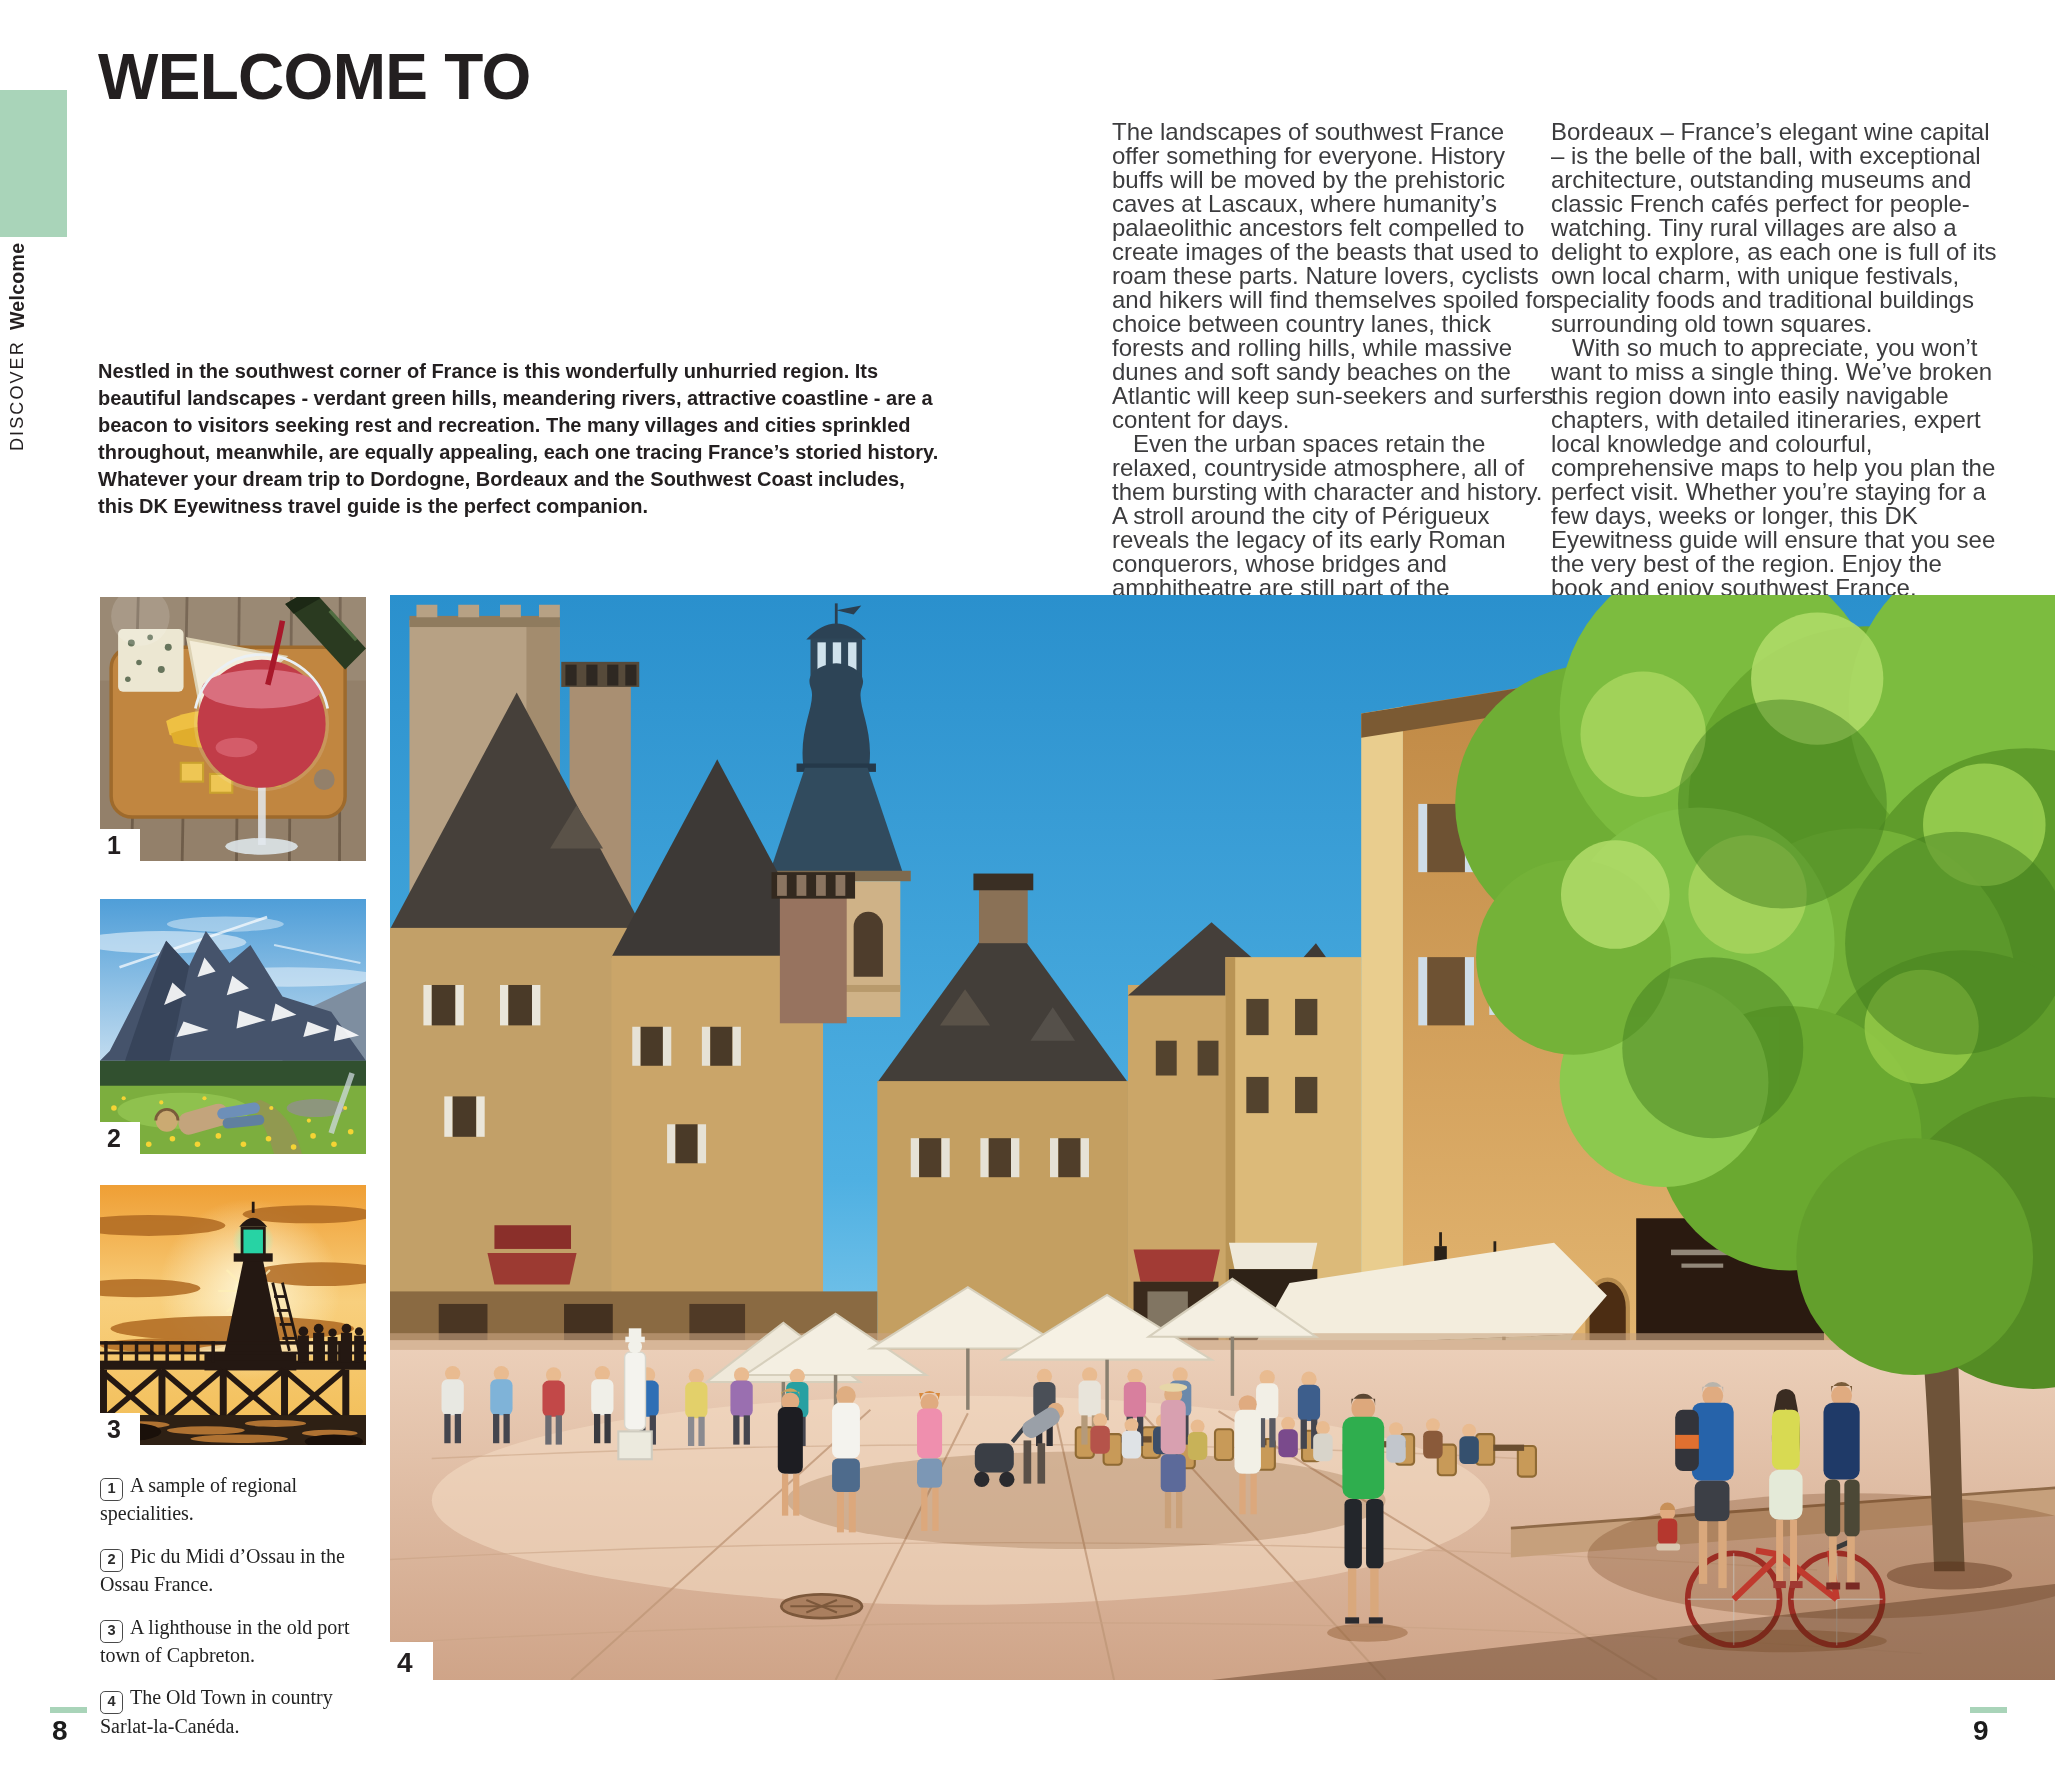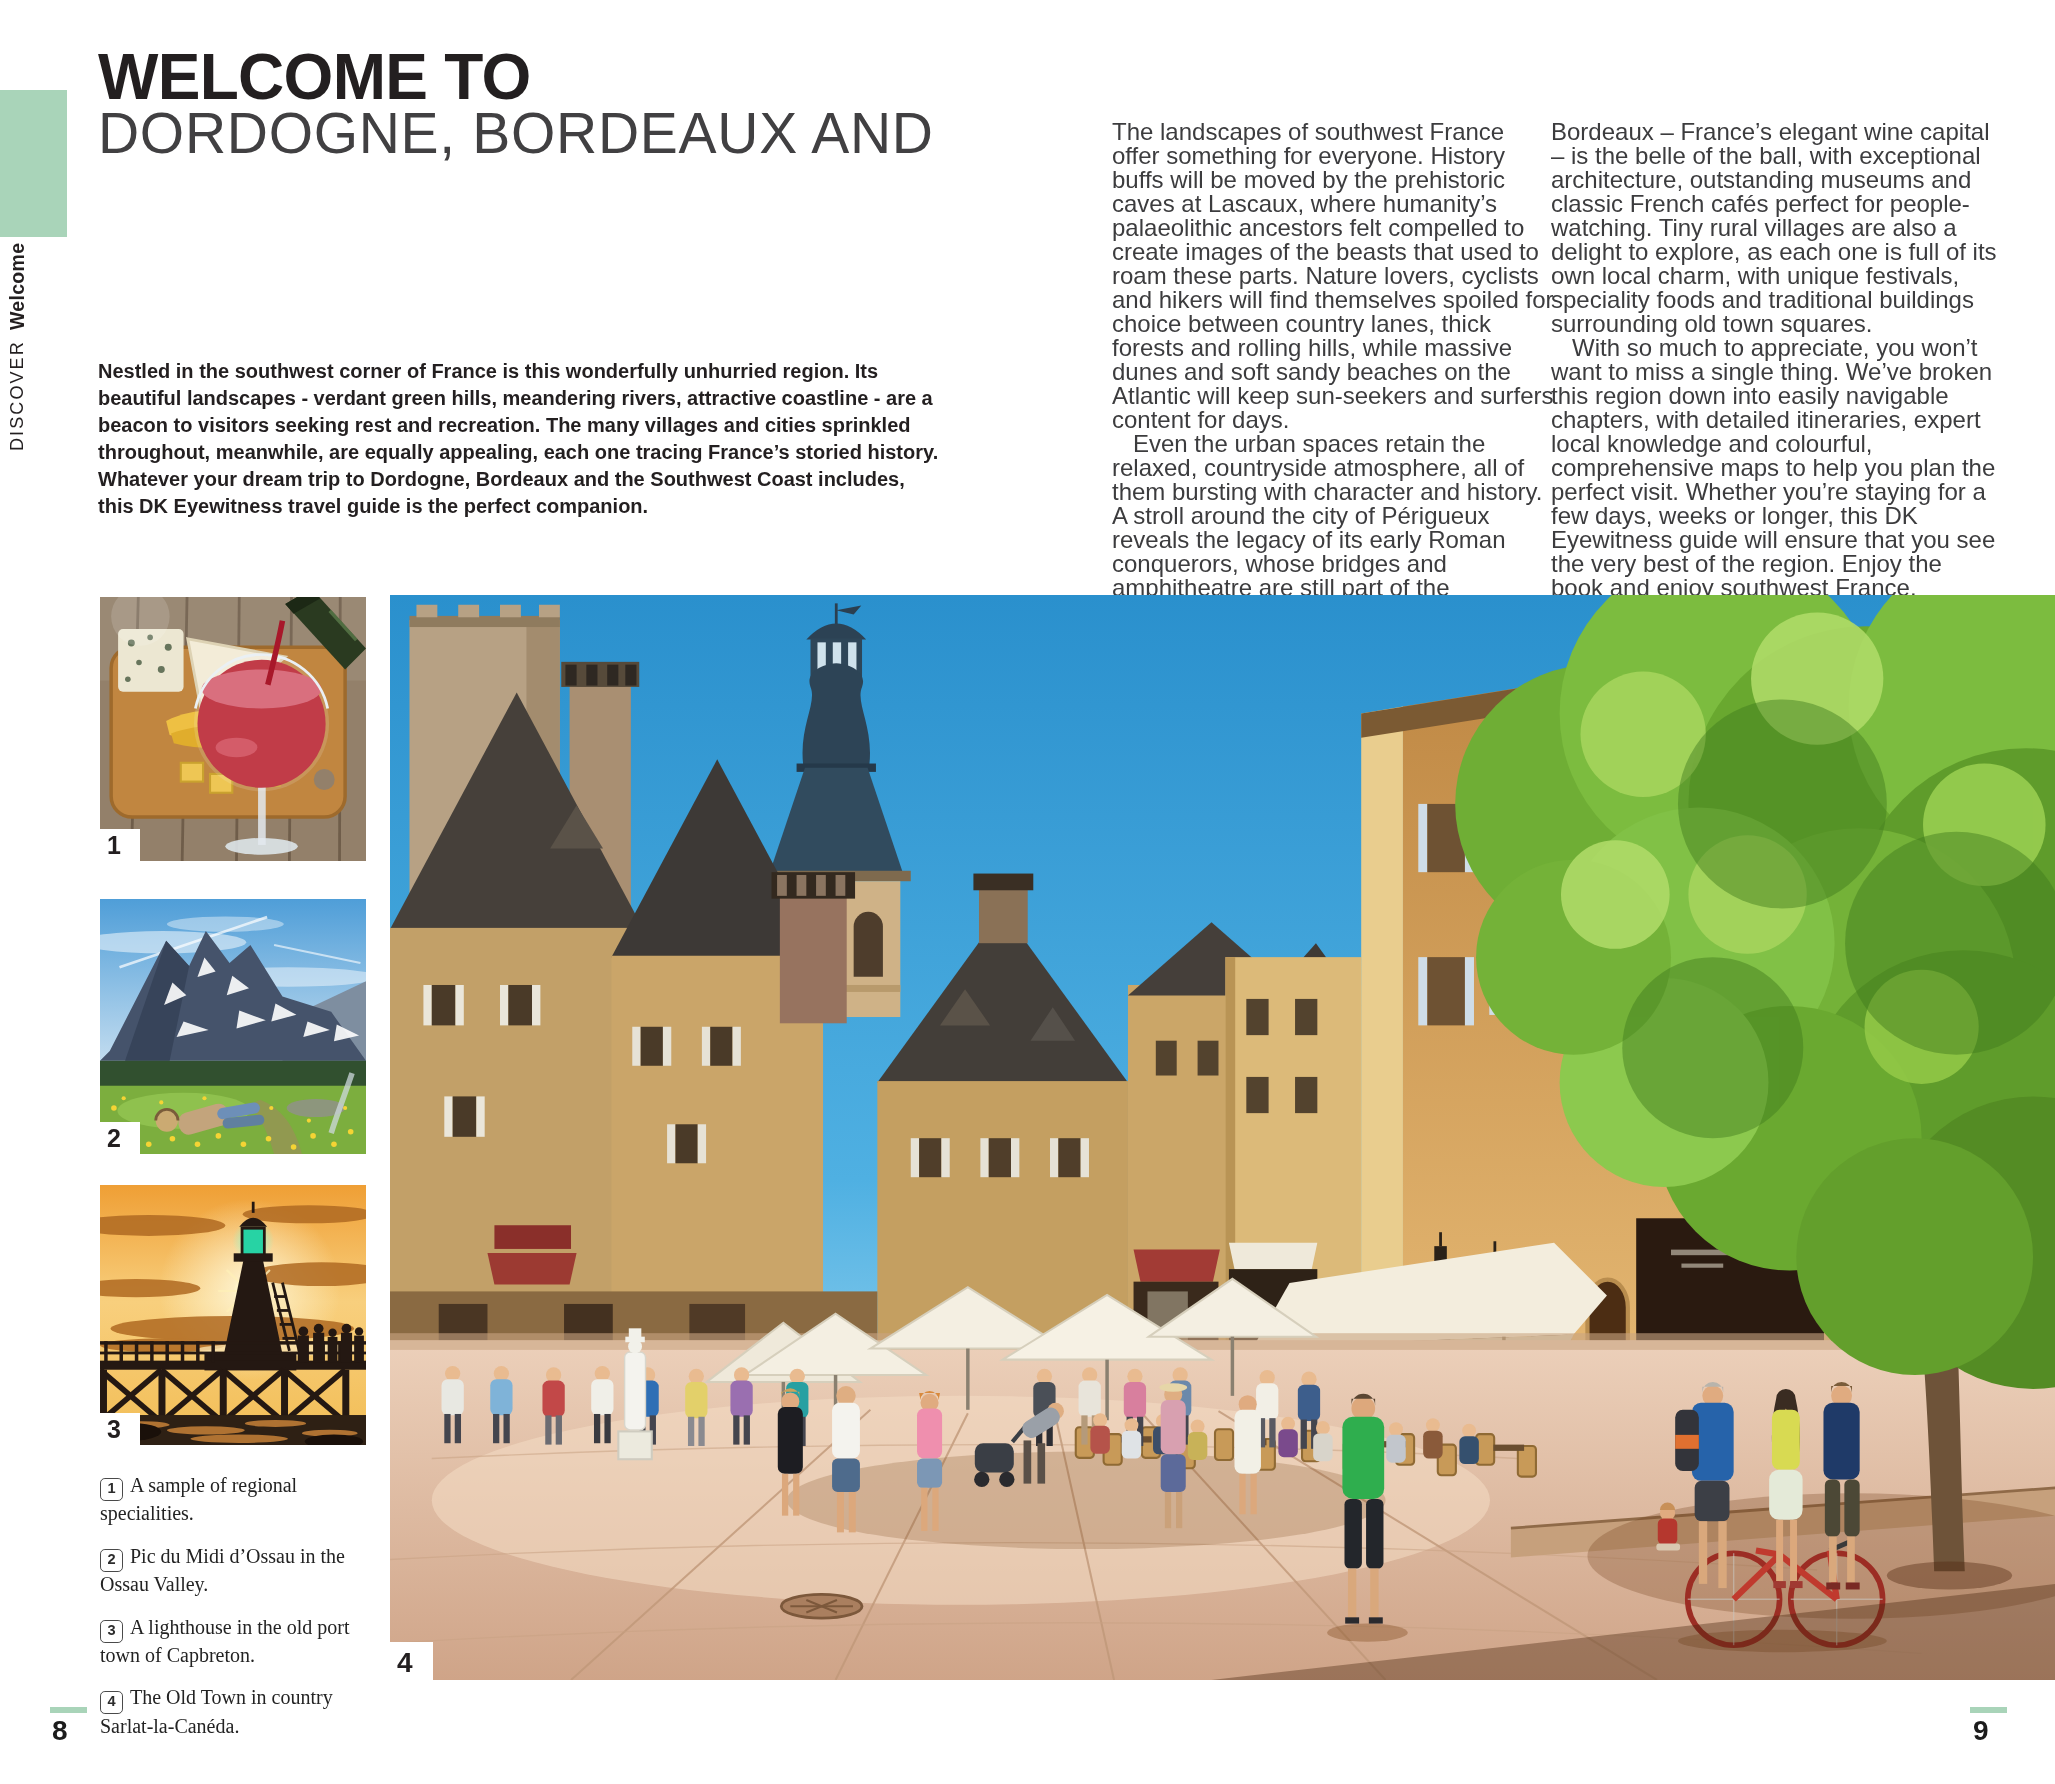--- a/index.html
+++ b/index.html
@@ -63,21 +63,20 @@
 <div id="page">
 
   <div class="green-rect"></div>
   <div class="edge-label">
     <span class="section">DISCOVER</span>
     <span class="chapter">Welcome</span>
   </div>
 
   <div class="title">WELCOME TO</div>
   <div class="subtitle">
-    <div>DORDOGNE, BORDEAUX AND</div>
   </div>
 
   <p class="intro">Nestled in the southwest corner of France is this wonderfully unhurried region. Its beautiful landscapes - verdant green hills, meandering rivers, attractive coastline - are a beacon to visitors seeking rest and recreation. The many villages and cities sprinkled throughout, meanwhile, are equally appealing, each one tracing France’s storied history. Whatever your dream trip to Dordogne, Bordeaux and the Southwest Coast includes, this DK Eyewitness travel guide is the perfect companion.</p>
 
   <div class="col col1">
     <p>The landscapes of southwest France offer something for everyone. History buffs will be moved by the prehistoric caves at Lascaux, where humanity’s palaeolithic ancestors felt compelled to create images of the beasts that used to roam these parts. Nature lovers, cyclists and hikers will find themselves spoiled for choice between country lanes, thick forests and rolling hills, while massive dunes and soft sandy beaches on the Atlantic will keep sun-seekers and surfers content for days.</p>
     <p class="indent">Even the urban spaces retain the relaxed, countryside atmosphere, all of them bursting with character and history. A stroll around the city of Périgueux reveals the legacy of its early Roman conquerors, whose bridges and amphitheatre are still part of the cityscape.</p>
   </div>
   <div class="col col2">
     <p>Bordeaux – France’s elegant wine capital – is the belle of the ball, with exceptional architecture, outstanding museums and classic French cafés perfect for people-watching. Tiny rural villages are also a delight to explore, as each one is full of its own local charm, with unique festivals, speciality foods and traditional buildings surrounding old town squares.</p>
@@ -901,21 +900,21 @@
         </g>
       </g>
 
       <polygon points="1180,1558 2393,1420 2393,1558" fill="#48260e" opacity="0.38"></polygon>
     </svg>
     <div class="num-tab">4</div>
   </div>
 
   <div class="captions">
     <p><span class="cap-marker">1</span><span>A sample of regional specialities.</span></p>
-    <p><span class="cap-marker">2</span><span>Pic du Midi d’Ossau in the Ossau Valley.</span></p>
+    <p><span class="cap-marker">2</span><span>Pic du Midi d’Ossau in the Ossau France.</span></p>
     <p><span class="cap-marker">3</span><span>A lighthouse in the old port town of Capbreton.</span></p>
     <p><span class="cap-marker">4</span><span>The Old Town in country Sarlat-la-Canéda.</span></p>
   </div>
 
   <div class="pn-bar left"></div>
   <div class="pn left">8</div>
   <div class="pn-bar right"></div>
   <div class="pn right">9</div>
 
 </div>

